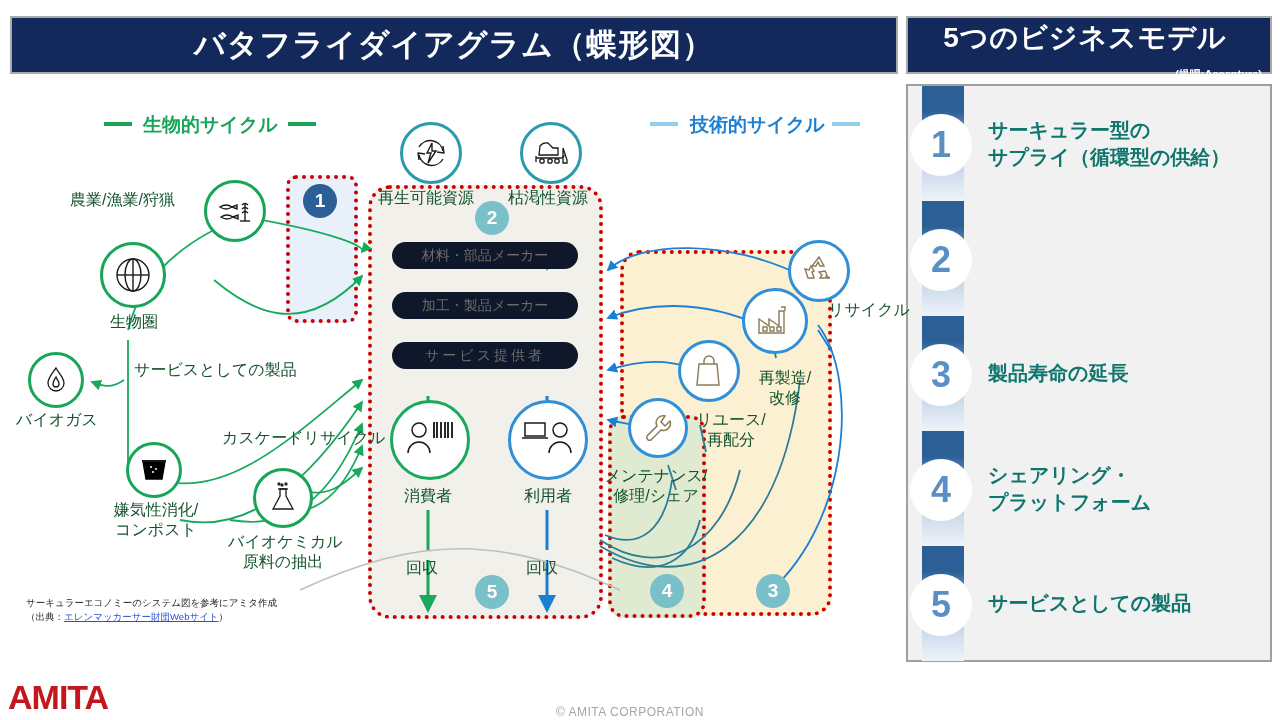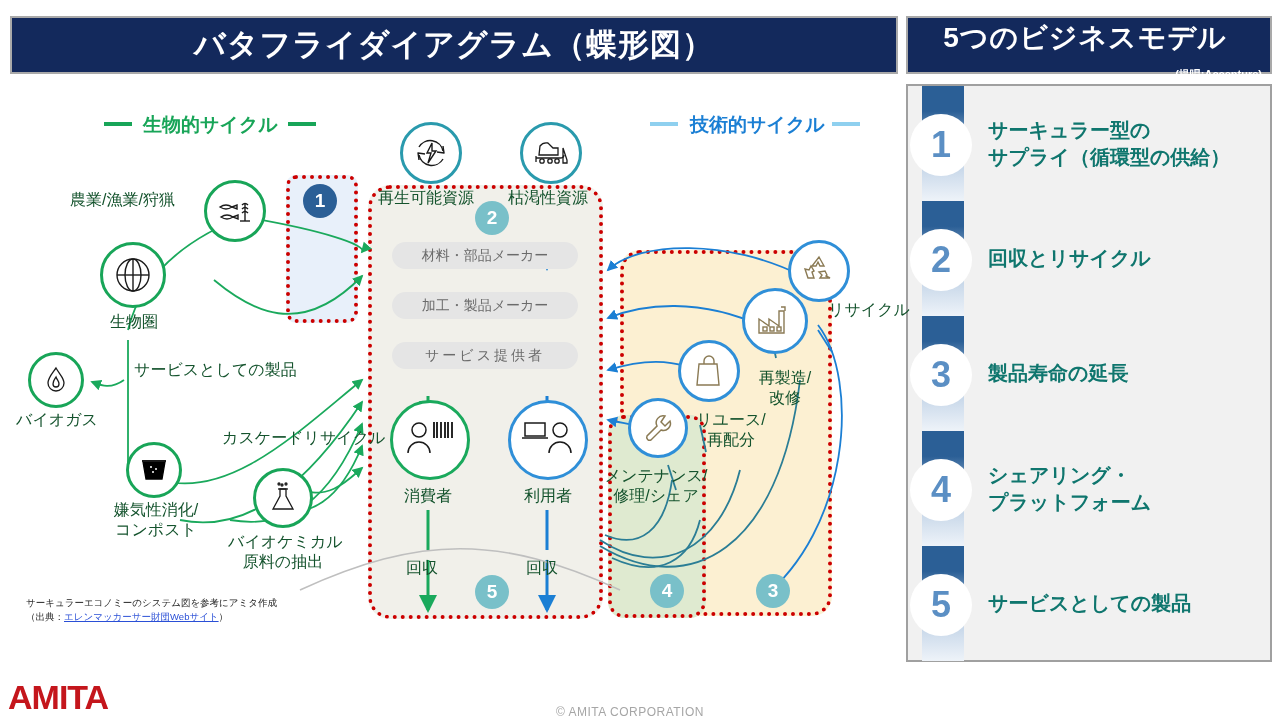--- a/index.html
+++ b/index.html
@@ -104,21 +104,21 @@
   }
   .lab.ctr { text-align: center; }
   .cycle-title { position: absolute; font-size: 19px; font-weight: 700; z-index: 5; }
   #bio-cycle-title { color: #18a558; left: 143px; top: 32px; }
   #tech-cycle-title { color: #1b7fd4; left: 690px; top: 32px; }
   .cycle-dash { position: absolute; height: 4px; z-index: 5; }
 
   
   .pill {
     position: absolute; height: 27px; border-radius: 14px;
-    background: #e5e5e5; color: #6b6b6b; font-size: 14px;
+    background: #0f172a; color: #6b6b6b; font-size: 14px;
     display: flex; align-items: center; justify-content: center;
     z-index: 5;
   }
 
   
   .icirc {
     position: absolute; border-radius: 50%;
     background: #ffffff;
     display: flex; align-items: center; justify-content: center;
     z-index: 5;
@@ -166,23 +166,20 @@
       <div class="model-num">1</div>
       <div class="model-label">
         <span>サーキュラー型の</span>
         <span>サプライ（循環型の供給）</span>
       </div>
     </div>
 
     <div class="model-row" style="top:115px">
       <div class="model-bar"></div>
       <div class="model-num">2</div>
-      <div class="model-label">
-        <span>回収とリサイクル</span>
-      </div>
     </div>
 
     <div class="model-row" style="top:230px">
       <div class="model-bar"></div>
       <div class="model-num">3</div>
       <div class="model-label">
         <span>製品寿命の延長</span>
       </div>
     </div>
 

